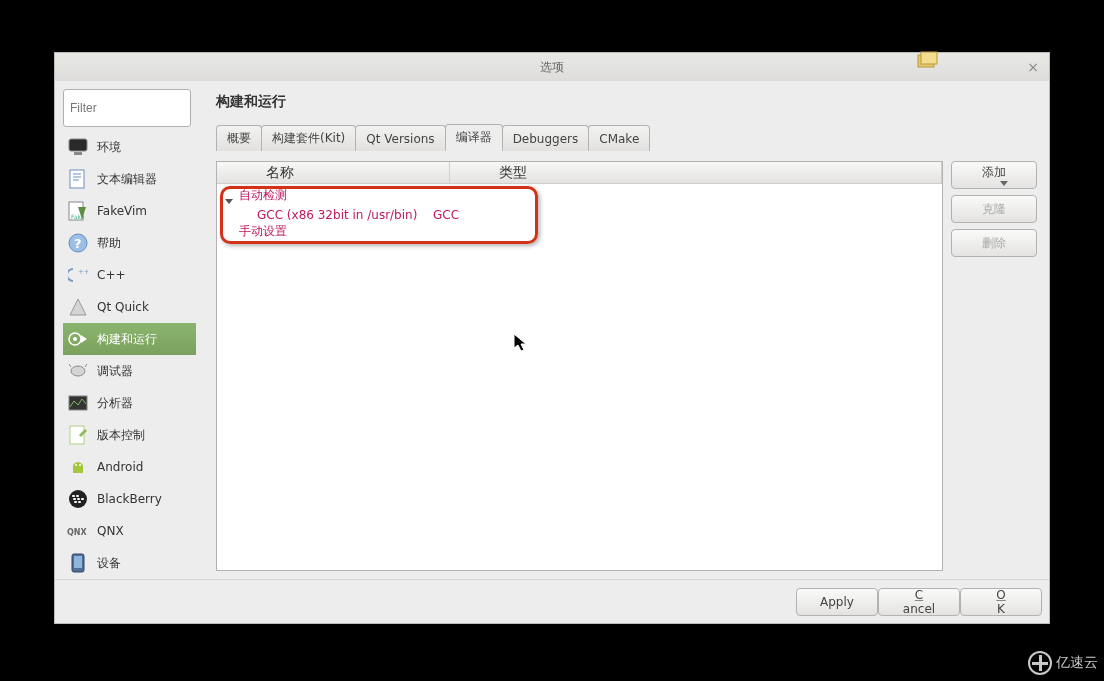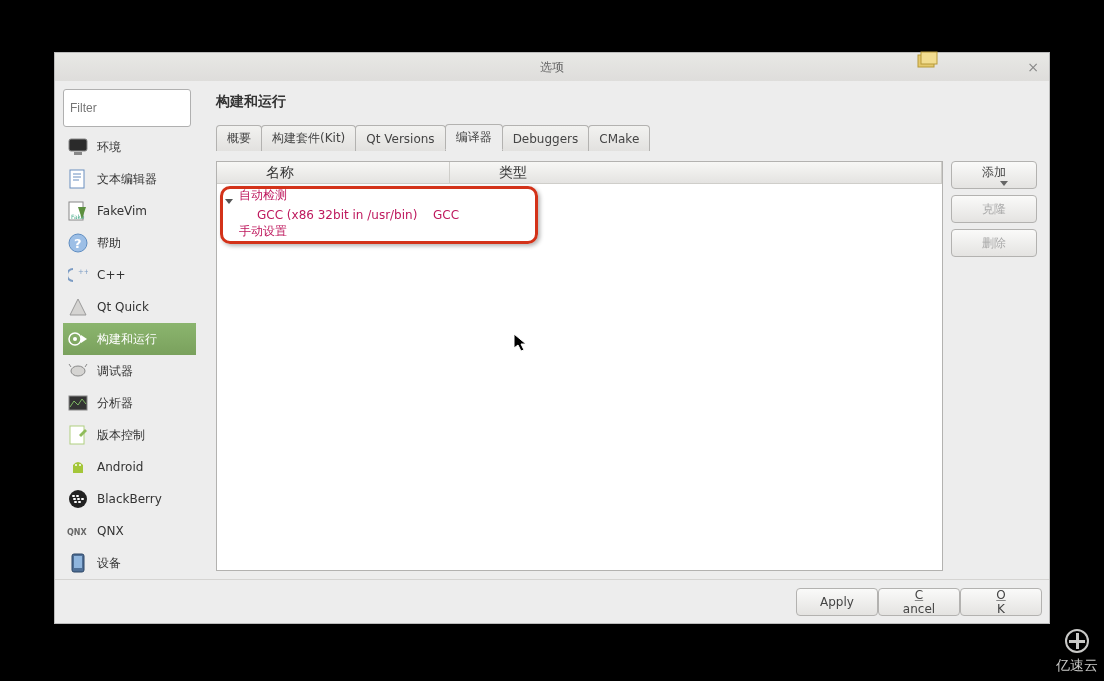--- a/index.html
+++ b/index.html
@@ -246,21 +246,20 @@
     }
     .watermark {
       position: absolute;
       right: 6px;
       bottom: 6px;
       display: flex;
       align-items: center;
       color: #c9c9c7;
       font-size: 14px;
       gap: 4px;
-      flex-direction: column;
     }
     .watermark .globe {
       width: 24px; height: 24px;
       border: 2.5px solid #c9c9c7;
       border-radius: 50%;
       position: relative;
     }
     .watermark .globe::before {
       content:""; position:absolute; left:2px; right:2px; top:9px; height:2.5px; background:#c9c9c7;
     }

